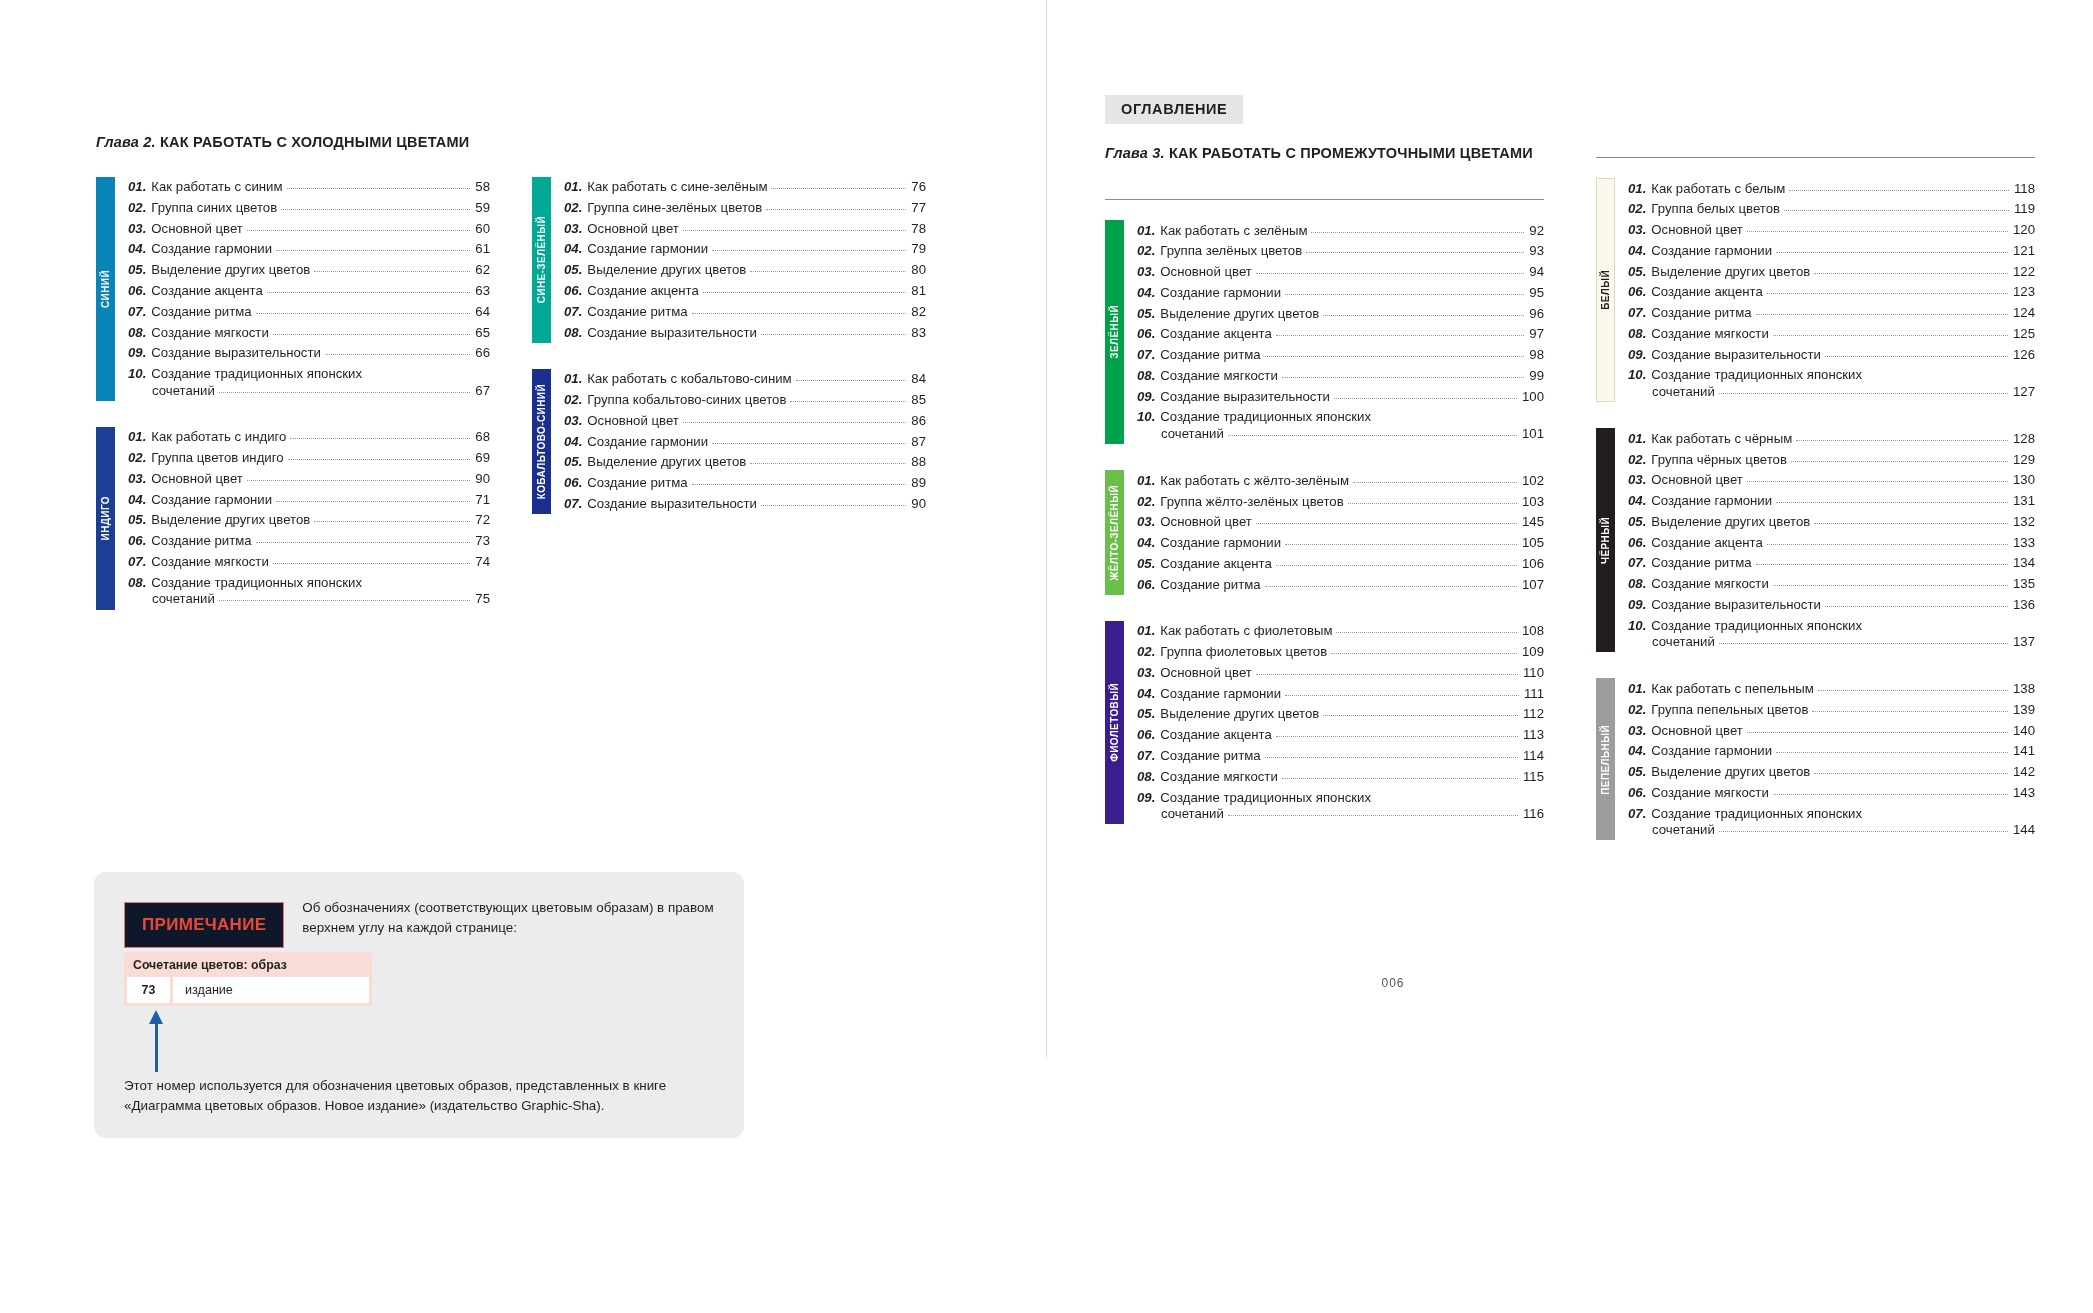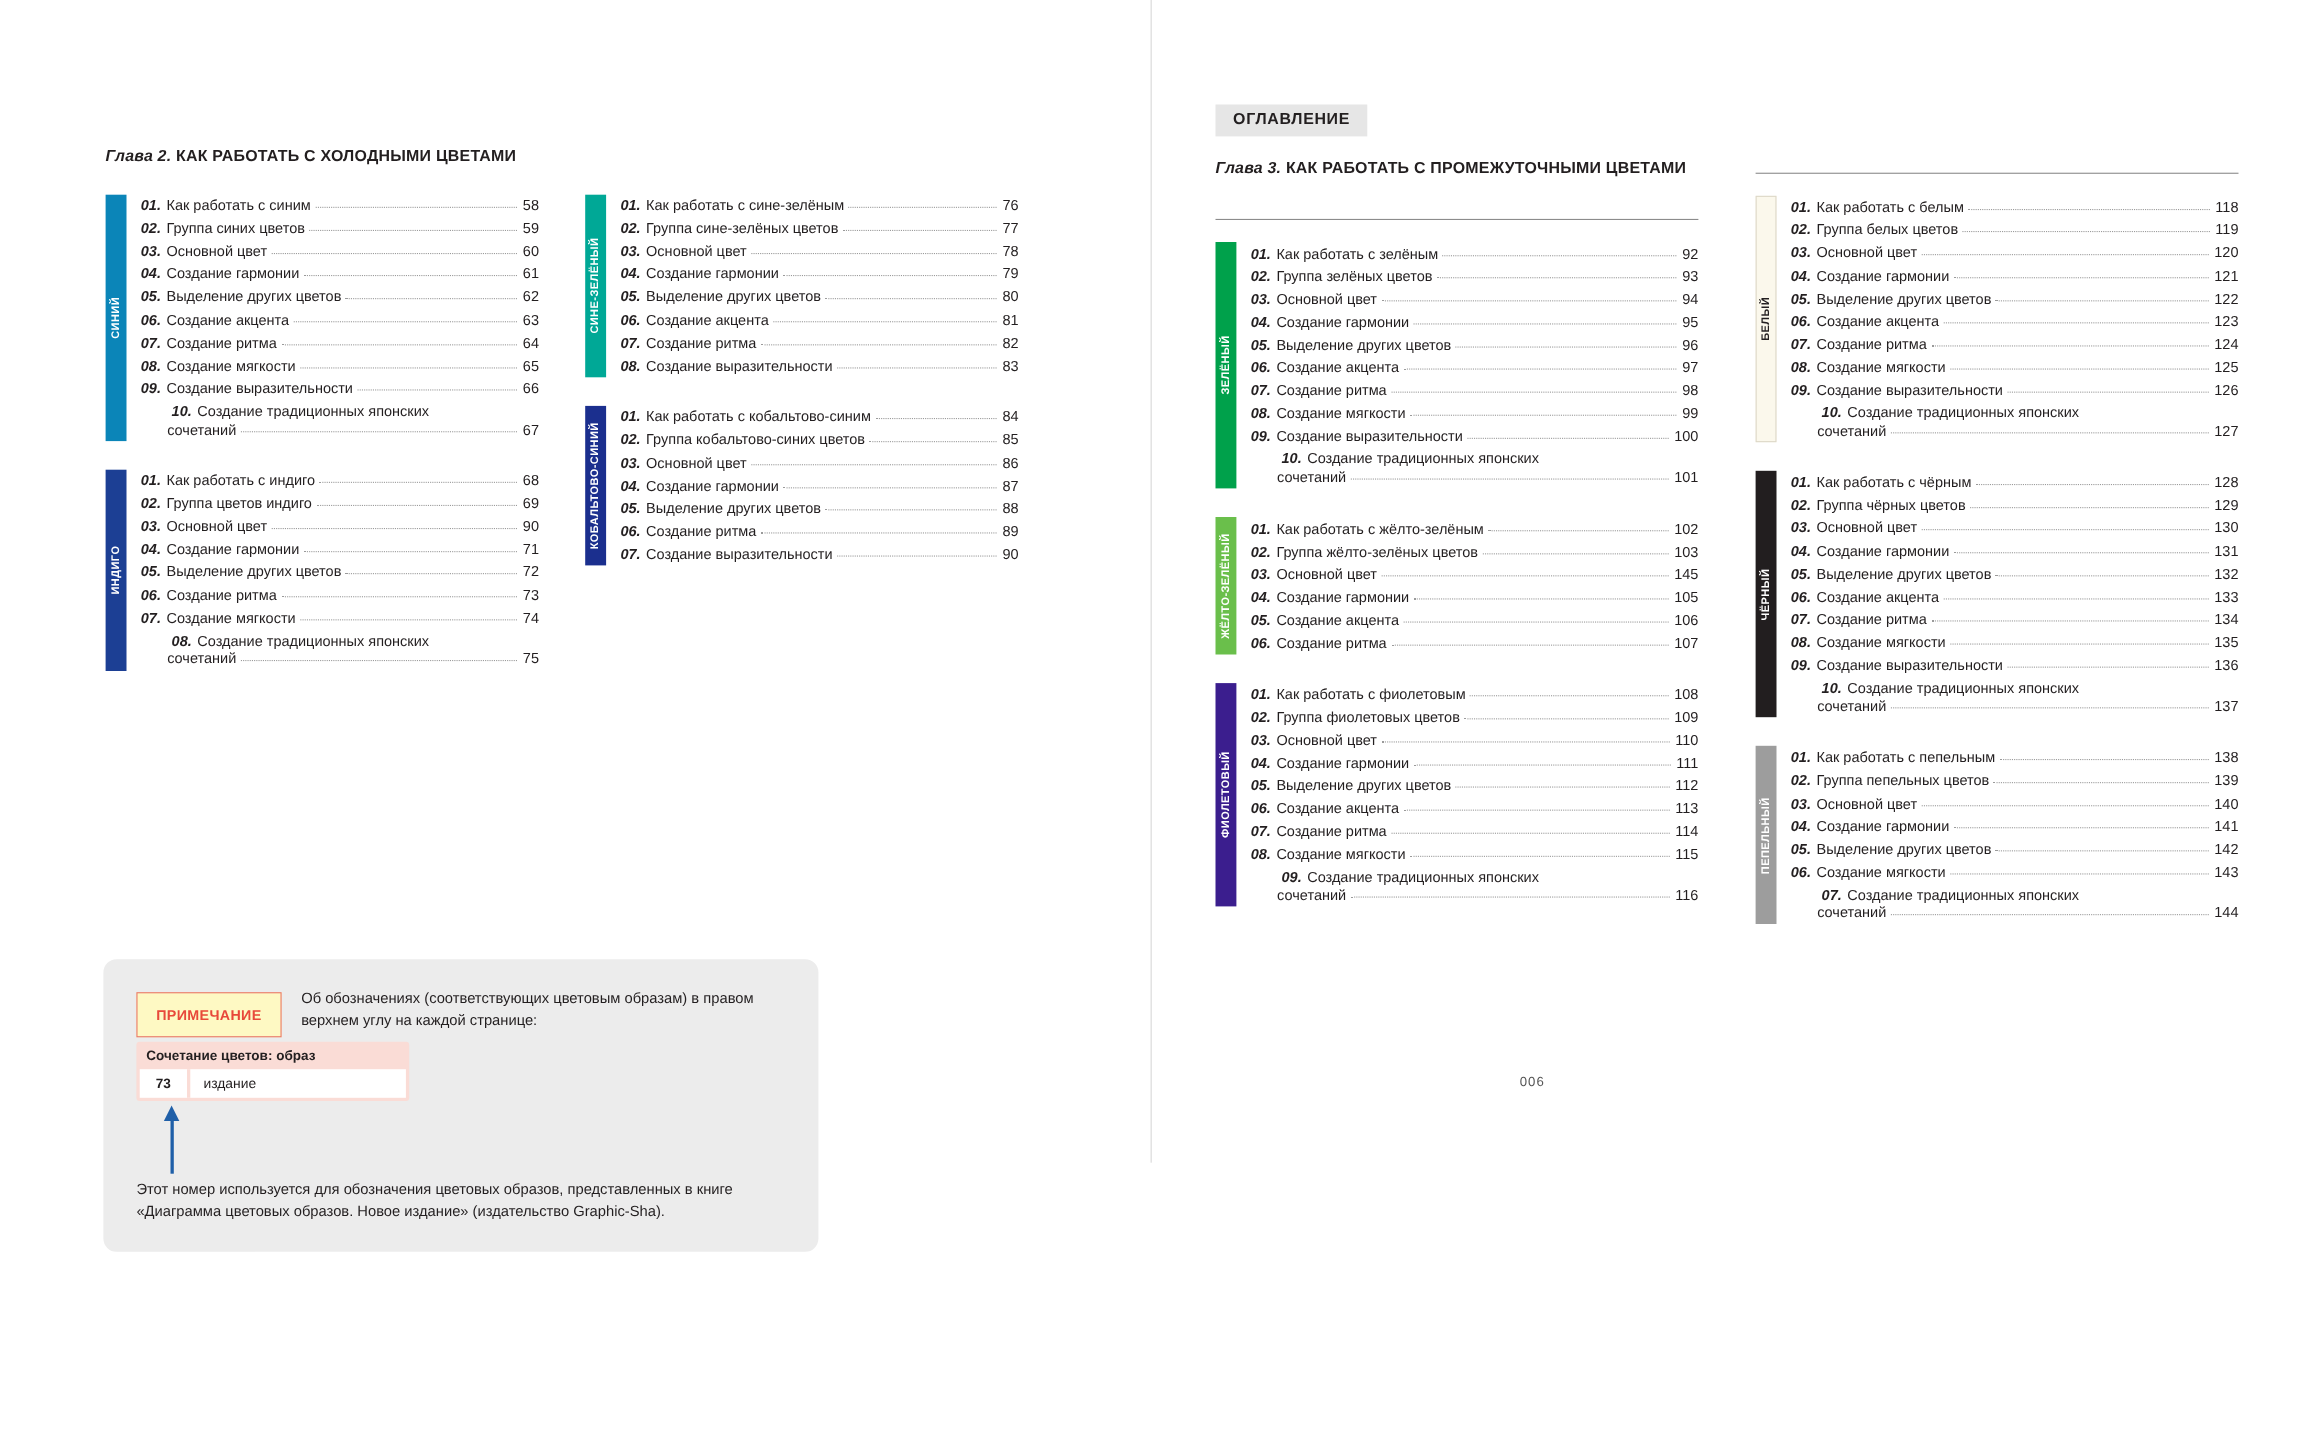--- a/index.html
+++ b/index.html
@@ -46,40 +46,40 @@
     margin-right: 5px; white-space: nowrap; font-size: 13.2px;
   }
   .entry .lbl { white-space: nowrap; }
   .entry .dots {
     flex: 1; margin: 0 5px 0 4px; position: relative; top: -2px;
     border-bottom: 1.6px dotted #9a9a9a; min-width: 12px;
   }
   .entry .pg { white-space: nowrap; font-size: 13.2px; text-align: right; }
   .entry.two-line { display: block; }
   .entry.two-line .l1 { display: block; padding-left: 0; }
-  .entry.two-line .l1 .num { display: inline-block; margin-left: 28px; }
+  .entry.two-line .l1 .num { display: inline-block; }
   .entry.two-line .l2 { display: flex; align-items: baseline; padding-left: 24px; margin-top: 1px; }
 
   
   .left-inner { position: absolute; left: 96px; top: 133px; width: 830px; }
   .left-cols { display: flex; gap: 42px; margin-top: 24px; }
   .col { width: 394px; }
   .block-gap { height: 26px; }
 
   
   .note-box {
     position: absolute; left: 94px; top: 872px;
     width: 650px; height: 266px;
     background: #ececec; border-radius: 12px;
     padding: 26px 30px;
   }
   .note-top { display: flex; align-items: flex-start; gap: 18px; }
   .note-badge {
-    border: 1.5px solid #e8776a; background: #fef9c3;
-    color: #e8493a; font-weight: bold; font-size: 13px;
+    border: 1.5px solid #e8776a; background: #0f172a;
+    color: #e8493a; font-weight: bold; font-size: 17px;
     letter-spacing: .3px; padding: 12px 17px; white-space: nowrap;
     margin-top: 4px;
   }
   .note-intro { font-size: 13.4px; line-height: 1.5; max-width: 440px; }
   .sample { margin-top: 4px; width: 248px; background: #fadcd6; border-radius: 3px; padding: 3px; }
   .sample-title { font-size: 12.3px; font-weight: bold; padding: 3px 6px 5px 6px; }
   .sample-row { display: flex; background: #ffffff; }
   .sample-num { width: 46px; text-align: center; font-size: 12.4px; font-weight: bold; padding: 6px 0; border-right: 3px solid #fadcd6; }
   .sample-val { flex: 1; font-size: 12.6px; padding: 6px 0 6px 12px; }
   .arrow-wrap { position: relative; width: 26px; height: 62px; margin-top: 4px; margin-left: 20px; }

